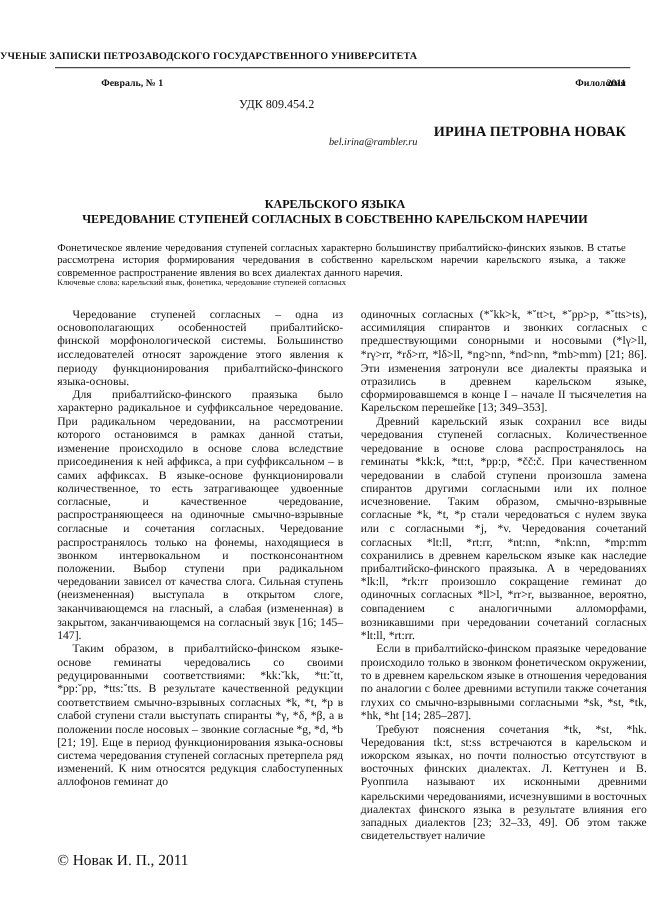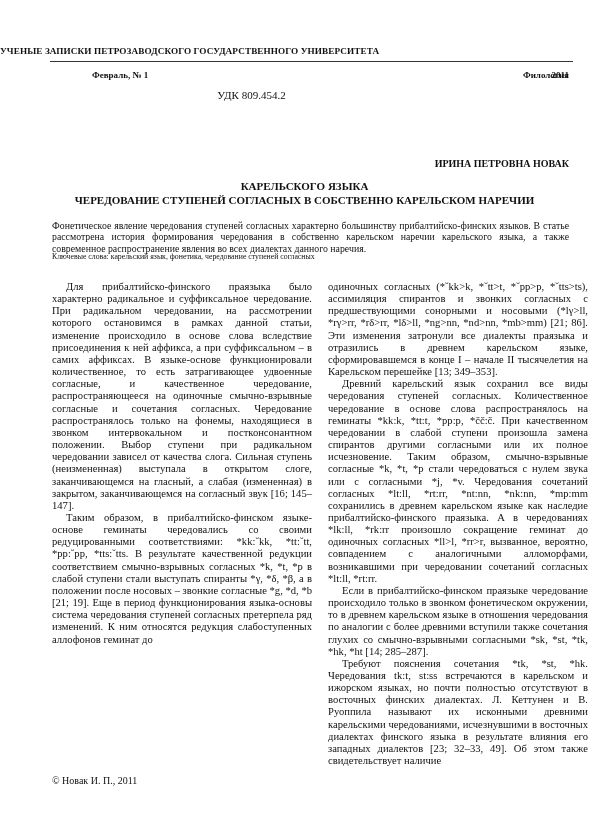--- a/index.html
+++ b/index.html
@@ -6,58 +6,60 @@
   body { width: 609px; height: 820px; position: relative; overflow: hidden;
          font-family: "Liberation Serif", "DejaVu Serif", serif; color: #111; }
   .journal { position: absolute; top: 46px; left: 0; width: 482px; 
              font-size: 9.2px; font-weight: bold; letter-spacing: 0.1px; }
   .rule { position: absolute; top: 61px; left: 50px; width: 523px; height: 0; border-top: 1.6px solid #333; }
   .meta { position: absolute; top: 70px; left: 55px; width: 514px; font-size: 9px; font-weight: bold; }
   .meta .l { position: absolute; left: 0; margin-left: 37px; }
   .meta .c { position: absolute; left: 0; width: 514px; text-align: right; }
   .meta .r { position: absolute; right: 0; }
   .udk { position: absolute; top: 89px; left: 0; width: 503px; text-align: center; font-size: 11px; }
-  .author { position: absolute; top: 112px; left: 299px; width: 270px; text-align: right; font-size: 10px; font-weight: bold; margin-top: 46px; }
+  .author { position: absolute; top: 112px; left: 299px; width: 270px; text-align: right; font-size: 13px; font-weight: bold; }
   .affil { position: absolute; top: 124px; left: 299px; width: 270px; font-size: 9.4px; line-height: 12.2px; text-align: justify; }
   .email { font-style: italic; display: block; }
   .title { position: absolute; top: 180px; left: 40px; width: 529px; text-align: center; font-size: 11px; font-weight: bold; line-height: 13.5px; }
   .abstract { position: absolute; top: 220px; left: 52px; width: 517px; font-size: 9.8px; line-height: 11.3px; text-align: justify; }
   .keywords { position: absolute; top: 252px; left: 52px; width: 517px; font-size: 7.8px; font-family: Liberation Serif, serif; }
   .col { position: absolute; top: 281px; width: 260px; font-size: 10.6px; line-height: 12.15px; text-align: justify; }
   .col.left { left: 52px; }
   .col.right { left: 309px; margin-left: 19px; }
   .col p { margin: 0; text-indent: 14px; }
   .col p.noindent { text-indent: 0; }
-  .copyright { position: absolute; top: 775px; left: 52px; font-size: 10px; }
+  .copyright { position: absolute; top: 775px; left: 52px; font-size: 14px; }
 </style>
 </head>
 <body>
 
 <div class="journal">УЧЕНЫЕ ЗАПИСКИ ПЕТРОЗАВОДСКОГО ГОСУДАРСТВЕННОГО УНИВЕРСИТЕТА</div>
 <div class="rule"></div>
 <div class="meta">
   <span class="l">Февраль, № 1</span>
   <span class="c">Филология</span>
   <span class="r">2011</span>
 </div>
 <div class="udk">УДК 809.454.2</div>
 
 <div class="author">ИРИНА ПЕТРОВНА НОВАК</div>
 <div class="affil">
+  <span class="email">bel.irina@rambler.ru</span>
 </div>
 
 <div class="title">
   <div>КАРЕЛЬСКОГО ЯЗЫКА</div>
   <div>ЧЕРЕДОВАНИЕ СТУПЕНЕЙ СОГЛАСНЫХ В СОБСТВЕННО КАРЕЛЬСКОМ НАРЕЧИИ</div>
 </div>
 
 <div class="abstract">Фонетическое явление чередования ступеней согласных характерно большинству прибалтийско-финских языков. В статье рассмотрена история формирования чередования в собственно карельском наречии карельского языка, а также современное распространение явления во всех диалектах данного наречия.</div>
 <div class="keywords">Ключевые слова: карельский язык, фонетика, чередование ступеней согласных</div>
 
 <div class="col left">
+  <p>Чередование ступеней согласных – одна из основополагающих особенностей прибалтийско-финской морфонологической системы. Большинство исследователей относят зарождение этого явления к периоду функционирования прибалтийско-финского языка-основы.</p>
   <p>Для прибалтийско-финского праязыка было характерно радикальное и суффиксальное чередование. При радикальном чередовании, на рассмотрении которого остановимся в рамках данной статьи, изменение происходило в основе слова вследствие присоединения к ней аффикса, а при суффиксальном – в самих аффиксах. В языке-основе функционировали количественное, то есть затрагивающее удвоенные согласные, и качественное чередование, распространяющееся на одиночные смычно-взрывные согласные и сочетания согласных. Чередование распространялось только на фонемы, находящиеся в звонком интервокальном и постконсонантном положении. Выбор ступени при радикальном чередовании зависел от качества слога. Сильная ступень (неизмененная) выступала в открытом слоге, заканчивающемся на гласный, а слабая (измененная) в закрытом, заканчивающемся на согласный звук [16; 145–147].</p>
   <p>Таким образом, в прибалтийско-финском языке-основе геминаты чередовались со своими редуцированными соответствиями: *kk:˘kk, *tt:˘tt, *pp:˘pp, *tts:˘tts. В результате качественной редукции соответствием смычно-взрывных согласных *k, *t, *p в слабой ступени стали выступать спиранты *γ, *δ, *β, а в положении после носовых – звонкие согласные *g, *d, *b [21; 19]. Еще в период функционирования языка-основы система чередования ступеней согласных претерпела ряд изменений. К ним относятся редукция слабоступенных аллофонов геминат до</p>
 </div>
 
 <div class="col right">
   <p class="noindent">одиночных согласных (*˘kk&gt;k, *˘tt&gt;t, *˘pp&gt;p, *˘tts&gt;ts), ассимиляция спирантов и звонких согласных с предшествующими сонорными и носовыми (*lγ&gt;ll, *rγ&gt;rr, *rδ&gt;rr, *lδ&gt;ll, *ng&gt;nn, *nd&gt;nn, *mb&gt;mm) [21; 86]. Эти изменения затронули все диалекты праязыка и отразились в древнем карельском языке, сформировавшемся в конце I – начале II тысячелетия на Карельском перешейке [13; 349–353].</p>
   <p>Древний карельский язык сохранил все виды чередования ступеней согласных. Количественное чередование в основе слова распространялось на геминаты *kk:k, *tt:t, *pp:p, *čč:č. При качественном чередовании в слабой ступени произошла замена спирантов другими согласными или их полное исчезновение. Таким образом, смычно-взрывные согласные *k, *t, *p стали чередоваться с нулем звука или с согласными *j, *v. Чередования сочетаний согласных *lt:ll, *rt:rr, *nt:nn, *nk:nn, *mp:mm сохранились в древнем карельском языке как наследие прибалтийско-финского праязыка. А в чередованиях *lk:ll, *rk:rr произошло сокращение геминат до одиночных согласных *ll&gt;l, *rr&gt;r, вызванное, вероятно, совпадением с аналогичными алломорфами, возникавшими при чередовании сочетаний согласных *lt:ll, *rt:rr.</p>
   <p>Если в прибалтийско-финском праязыке чередование происходило только в звонком фонетическом окружении, то в древнем карельском языке в отношения чередования по аналогии с более древними вступили также сочетания глухих со смычно-взрывными согласными *sk, *st, *tk, *hk, *ht [14; 285–287].</p>
   <p>Требуют пояснения сочетания *tk, *st, *hk. Чередования tk:t, st:ss встречаются в карельском и ижорском языках, но почти полностью отсутствуют в восточных финских диалектах. Л. Кеттунен и В. Руоппила называют их исконными древними карельскими чередованиями, исчезнувшими в восточных диалектах финского языка в результате влияния его западных диалектов [23; 32–33, 49]. Об этом также свидетельствует наличие</p>
 </div>

